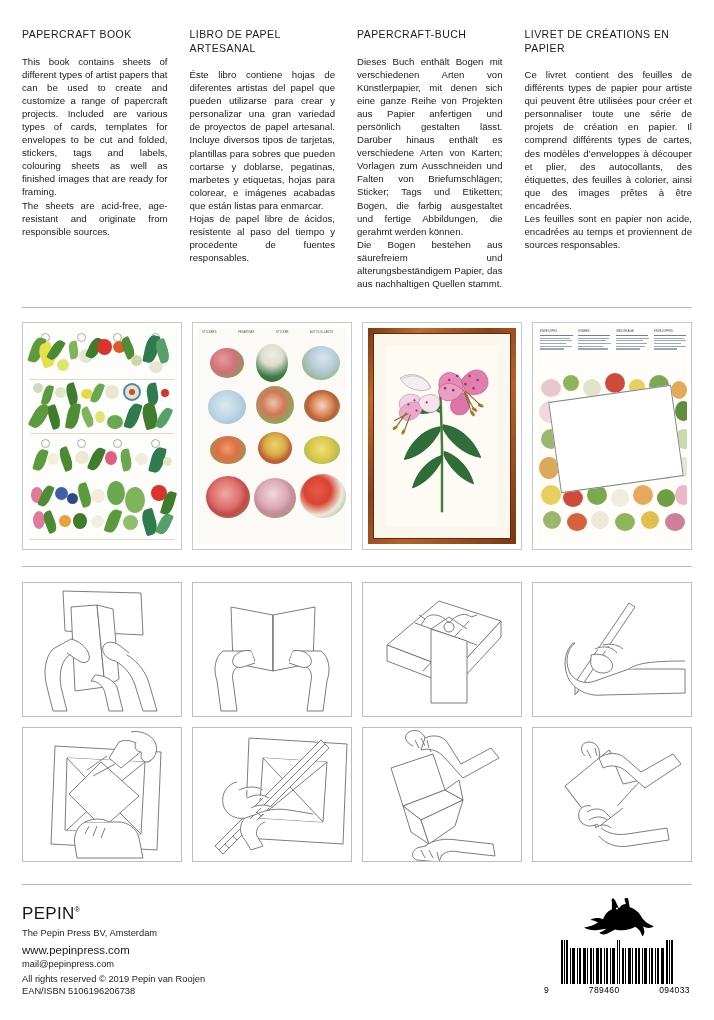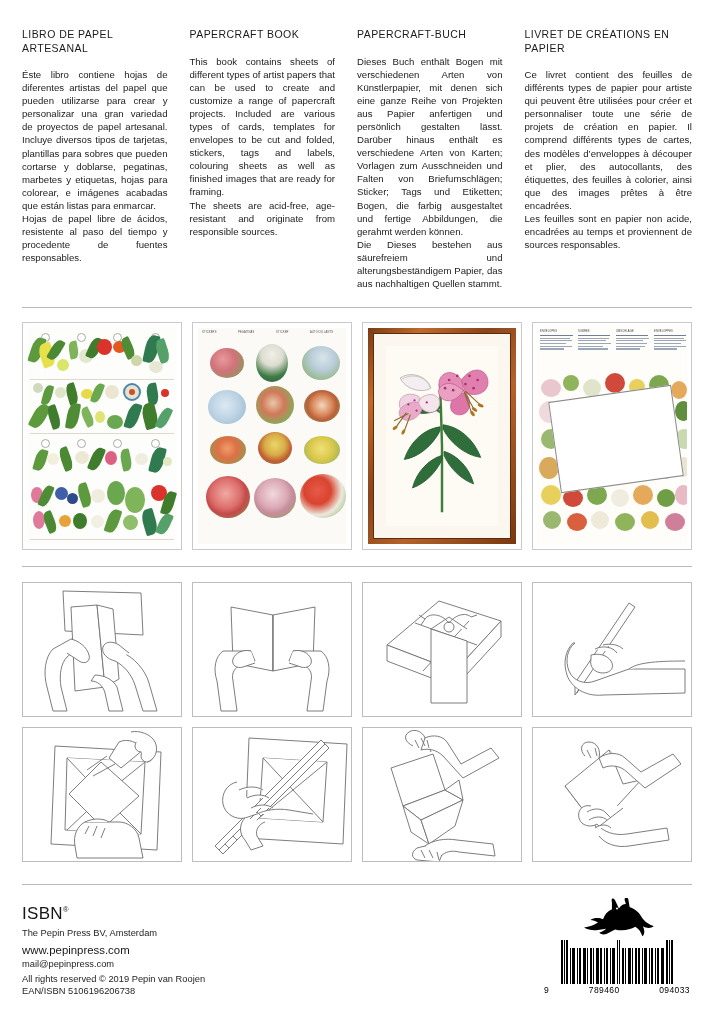--- a/index.html
+++ b/index.html
@@ -126,35 +126,35 @@
   .bardigits { display:flex; font-size:8.5px; letter-spacing:.4px; margin-top:1px; justify-content:space-between; padding:0 2px; color:#000; }
 </style>
 </head>
 <body>
 
 <div class="page">
 
   <div class="text-row">
 
     <div class="col">
+      <h2>PAPERCRAFT BOOK</h2>
+      <p>This book contains sheets of different types of artist papers that can be used to create and customize a range of papercraft projects. Included are various types of cards, templates for envelopes to be cut and folded, stickers, tags and labels, colouring sheets as well as finished images that are ready for framing.</p>
+      <p>The sheets are acid-free, age-resistant and originate from responsible sources.</p>
+    </div>
+
+    <div class="col">
       <h2>LIBRO DE PAPEL ARTESANAL</h2>
       <p>Éste libro contiene hojas de diferentes artistas del papel que pueden utilizarse para crear y personalizar una gran variedad de proyectos de papel artesanal. Incluye diversos tipos de tarjetas, plantillas para sobres que pueden cortarse y doblarse, pegatinas, marbetes y etiquetas, hojas para colorear, e imágenes acabadas que están listas para enmarcar.</p>
       <p>Hojas de papel libre de ácidos, resistente al paso del tiempo y procedente de fuentes responsables.</p>
     </div>
 
     <div class="col">
-      <h2>PAPERCRAFT BOOK</h2>
-      <p>This book contains sheets of different types of artist papers that can be used to create and customize a range of papercraft projects. Included are various types of cards, templates for envelopes to be cut and folded, stickers, tags and labels, colouring sheets as well as finished images that are ready for framing.</p>
-      <p>The sheets are acid-free, age-resistant and originate from responsible sources.</p>
-    </div>
-
-    <div class="col">
       <h2>PAPERCRAFT-BUCH</h2>
       <p>Dieses Buch enthält Bogen mit verschiedenen Arten von Künstlerpapier, mit denen sich eine ganze Reihe von Projekten aus Papier anfertigen und persönlich gestalten lässt. Darüber hinaus enthält es verschiedene Arten von Karten; Vorlagen zum Ausschneiden und Falten von Briefumschlägen; Sticker; Tags und Etiketten; Bogen, die farbig ausgestaltet und fertige Abbildungen, die gerahmt werden können.</p>
-      <p>Die Dieses bestehen aus säurefreiem und alterungsbeständigem Papier, das aus nachhaltigen Quellen stammt.</p>
+      <p>Die Bogen bestehen aus säurefreiem und alterungsbeständigem Papier, das aus nachhaltigen Quellen stammt.</p>
     </div>
 
     <div class="col">
       <h2>LIVRET DE CRÉATIONS EN PAPIER</h2>
       <p>Ce livret contient des feuilles de différents types de papier pour artiste qui peuvent être utilisées pour créer et personnaliser toute une série de projets de création en papier. Il comprend différents types de cartes, des modèles d’enveloppes à découper et plier, des autocollants, des étiquettes, des feuilles à colorier, ainsi que des images prêtes à être encadrées.</p>
       <p>Les feuilles sont en papier non acide, encadrées au temps et proviennent de sources responsables.</p>
     </div>
   </div>
 
   <div class="rule r1"></div>
@@ -573,21 +573,21 @@
           <path d="M56 92 C62 88 70 88 74 92"></path>
           <path d="M62 100 C68 96 74 96 78 100"></path>
         </g>
       </svg>
     </div>
   </div>
 
   <div class="rule r3"></div>
 
   <div class="footer">
-    <div class="brand"><span>ISBN</span><sup>®</sup></div>
+    <div class="brand"><span>PEPIN</span><sup>®</sup></div>
     <div class="fgap"></div>
     <div class="fline">The Pepin Press BV, Amsterdam</div>
     <div class="fline url">www.pepinpress.com</div>
     <div class="fline">mail@pepinpress.com</div>
     <div class="fgap"></div>
     <div class="fline">All rights reserved © 2019 Pepin van Roojen</div>
     <div class="fline">EAN/ISBN 5106196206738</div>
 
     <div class="barcodewrap">
       <svg class="rabbit" viewBox="0 0 120 62">

